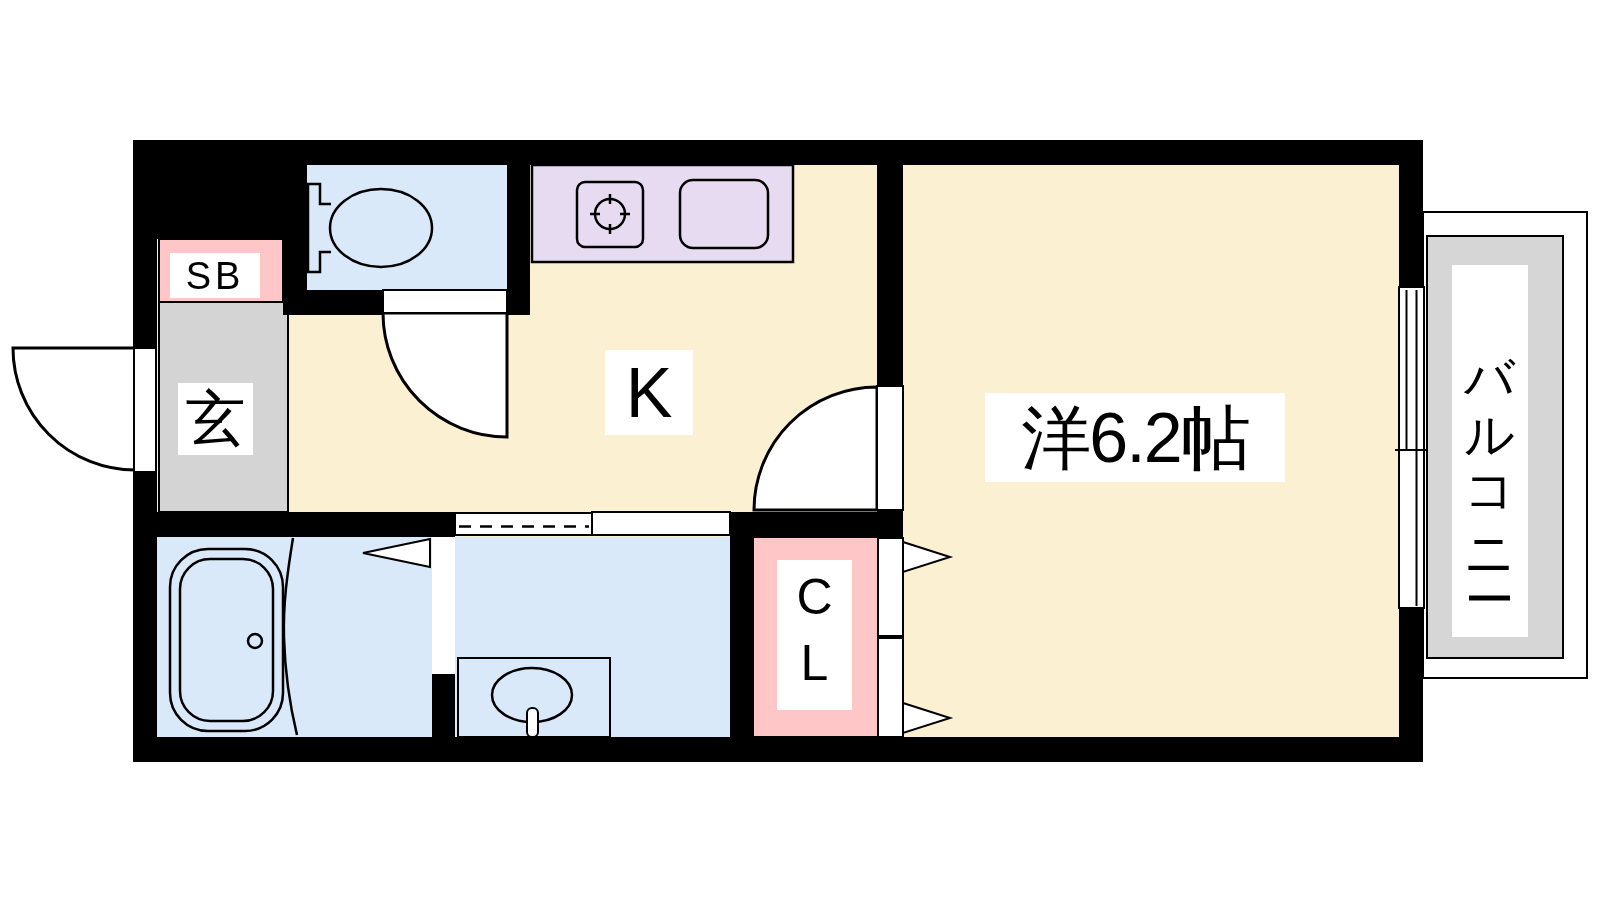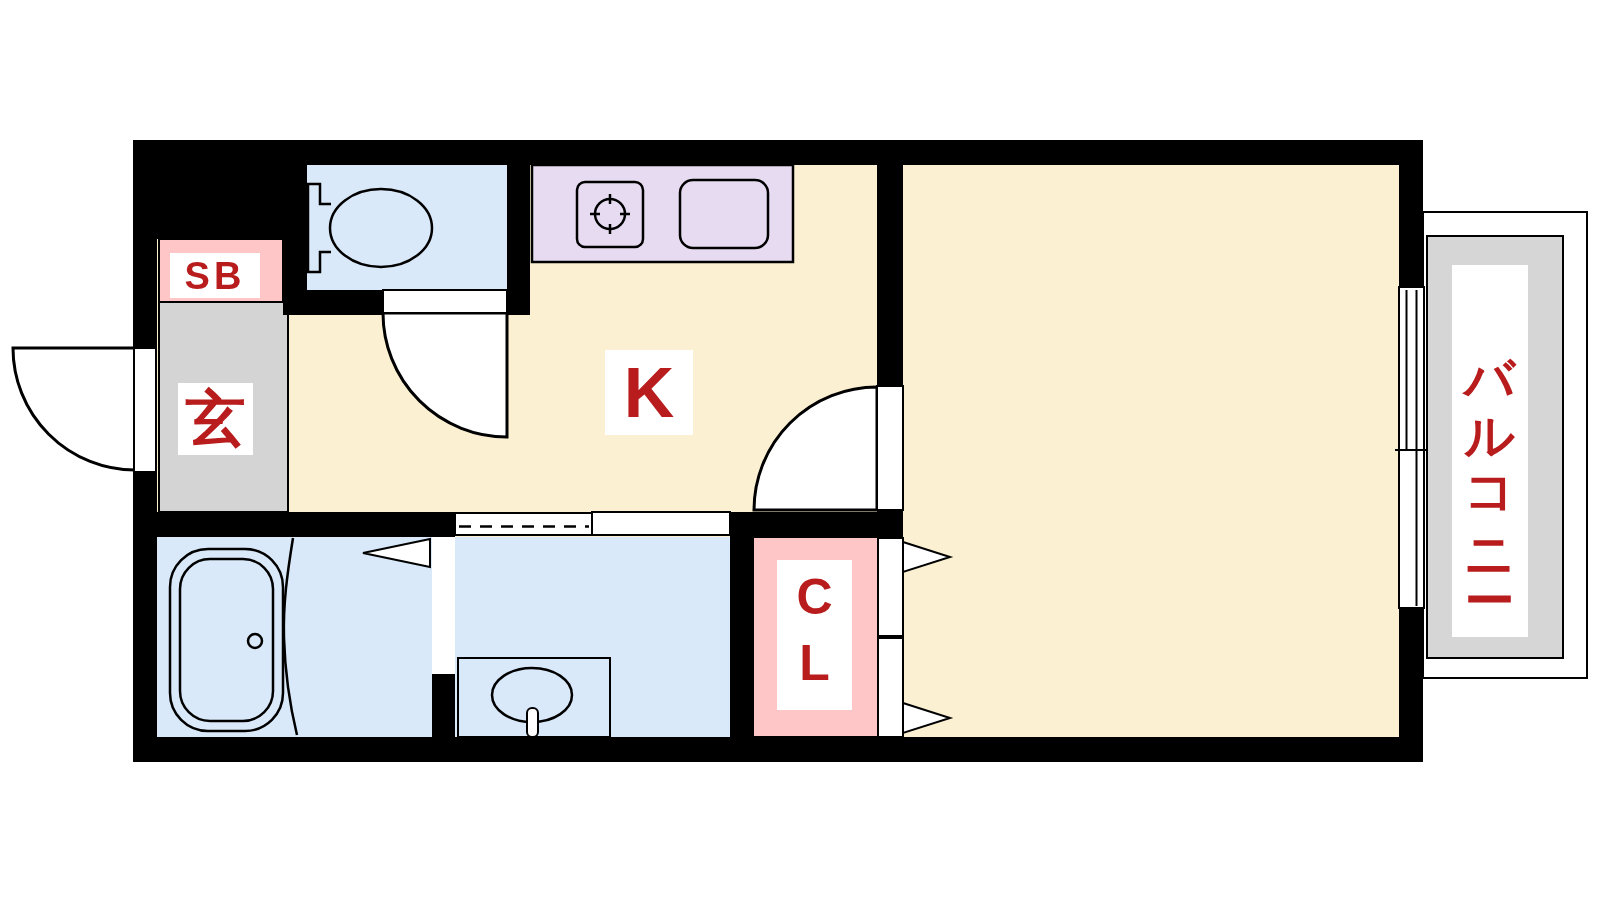--- a/index.html
+++ b/index.html
@@ -7,28 +7,27 @@
     position:relative;
     width:1600px;height:900px;
     background:#ffffff;
     overflow:hidden;
     font-family:"Liberation Sans","DejaVu Sans",sans-serif;
   }
   #plan-svg{position:absolute;left:0;top:0;}
   .label{
     position:absolute;
     background:#ffffff;
-    color:#b91c1c;
+    color:#000000;
     display:flex;
     align-items:center;
     justify-content:center;
     text-align:center;
     line-height:1.0;
     white-space:nowrap;
-    font-weight:bold;
   }
   .label.vertical{
     writing-mode:vertical-rl;
   }
   .label.upright{
     text-orientation:upright;
   }
   #western-room-label{left:985px;top:393px;width:300px;height:89px;font-size:70px;letter-spacing:-2px;}
   #kitchen-label{left:605px;top:350px;width:88px;height:85px;font-size:70px;}
   #entrance-label{left:178px;top:383px;width:75px;height:72px;font-size:60px;}
@@ -133,19 +132,20 @@
       </g>
 
       <g>
         <rect x="458" y="658" width="152" height="79" stroke-width="2"></rect>
         <ellipse cx="532" cy="695" rx="40" ry="27"></ellipse>
         <rect x="527" y="708" width="11" height="29" rx="5" fill="#ffffff" stroke-width="2"></rect>
       </g>
     </g>
   </svg>
 
+  <div class="label" id="western-room-label">洋6.2帖</div>
   <div class="label" id="kitchen-label">K</div>
   <div class="label" id="entrance-label">玄</div>
   <div class="label" id="shoebox-label">SB</div>
   <div class="label vertical upright" id="closet-label">CL</div>
   <div class="label vertical" id="balcony-label">バルコニー</div>
 
 </div>
 
 </body></html>

